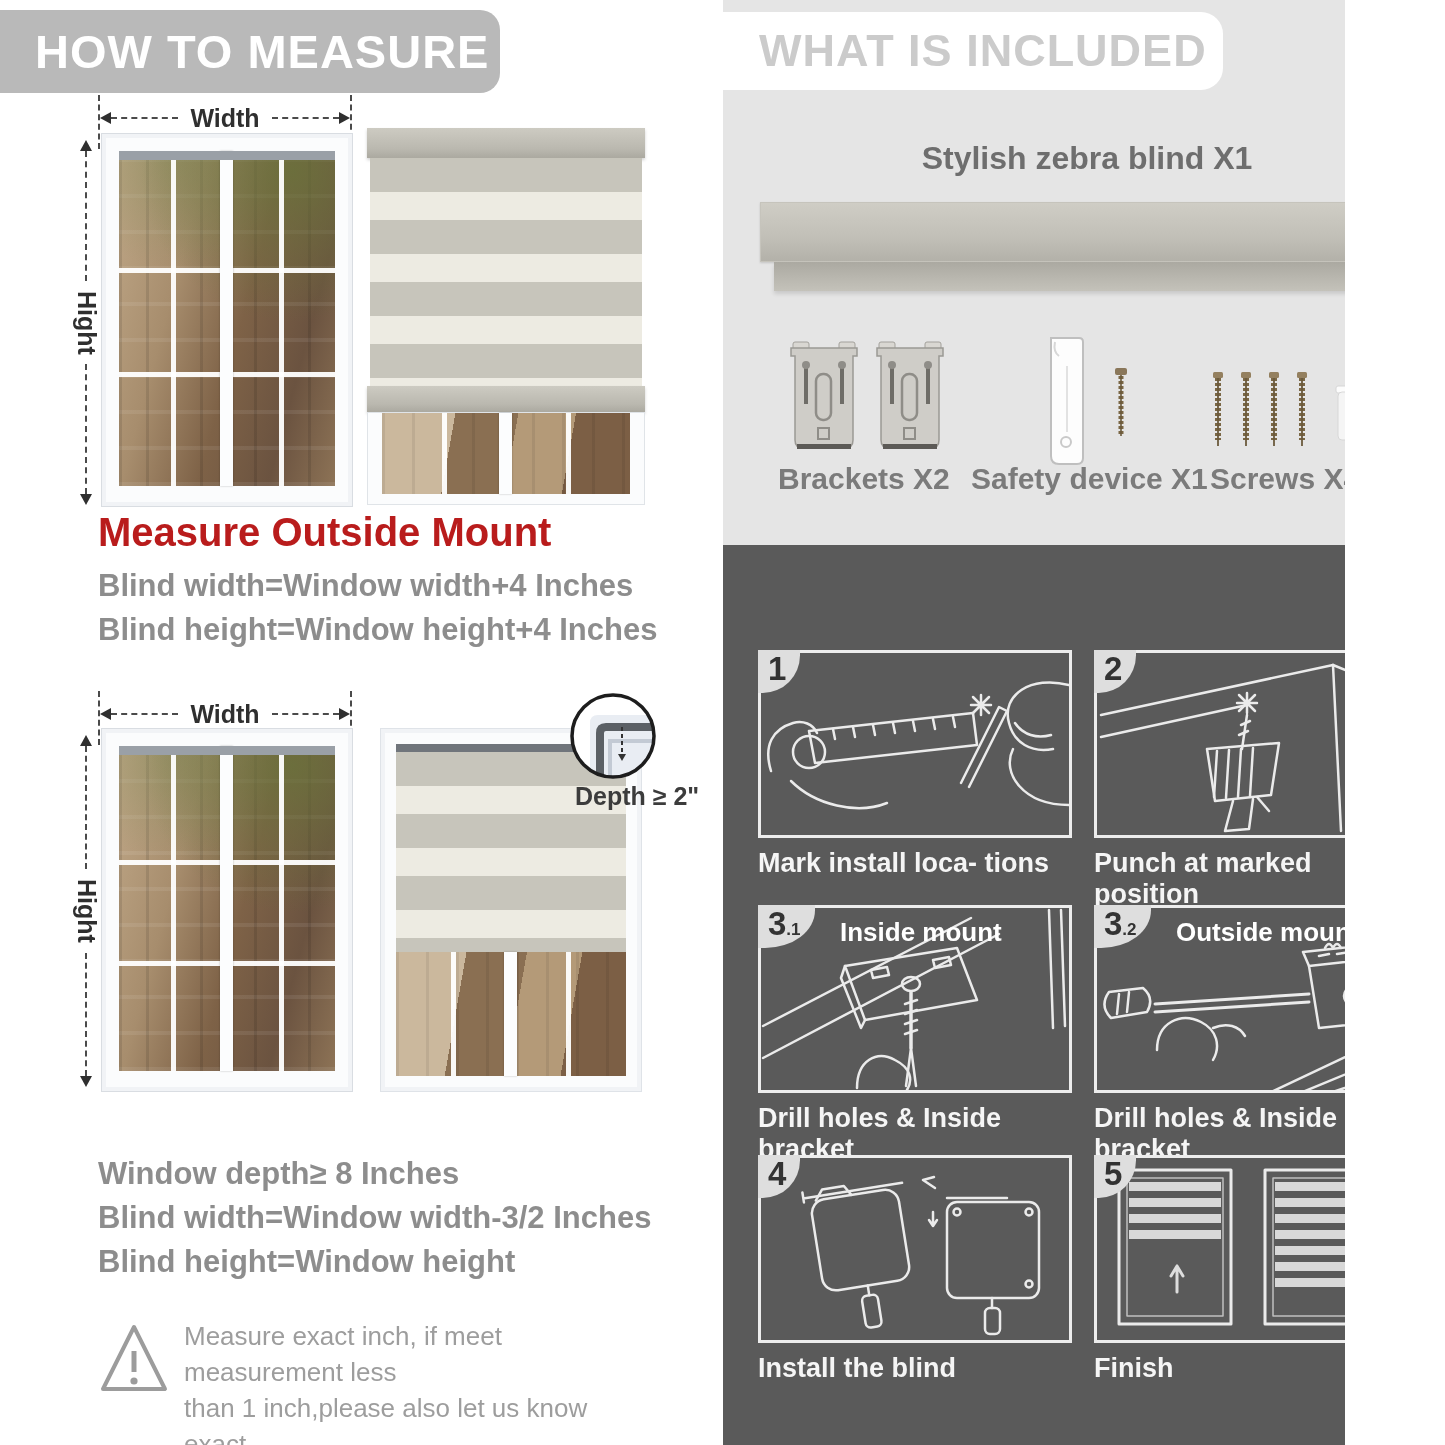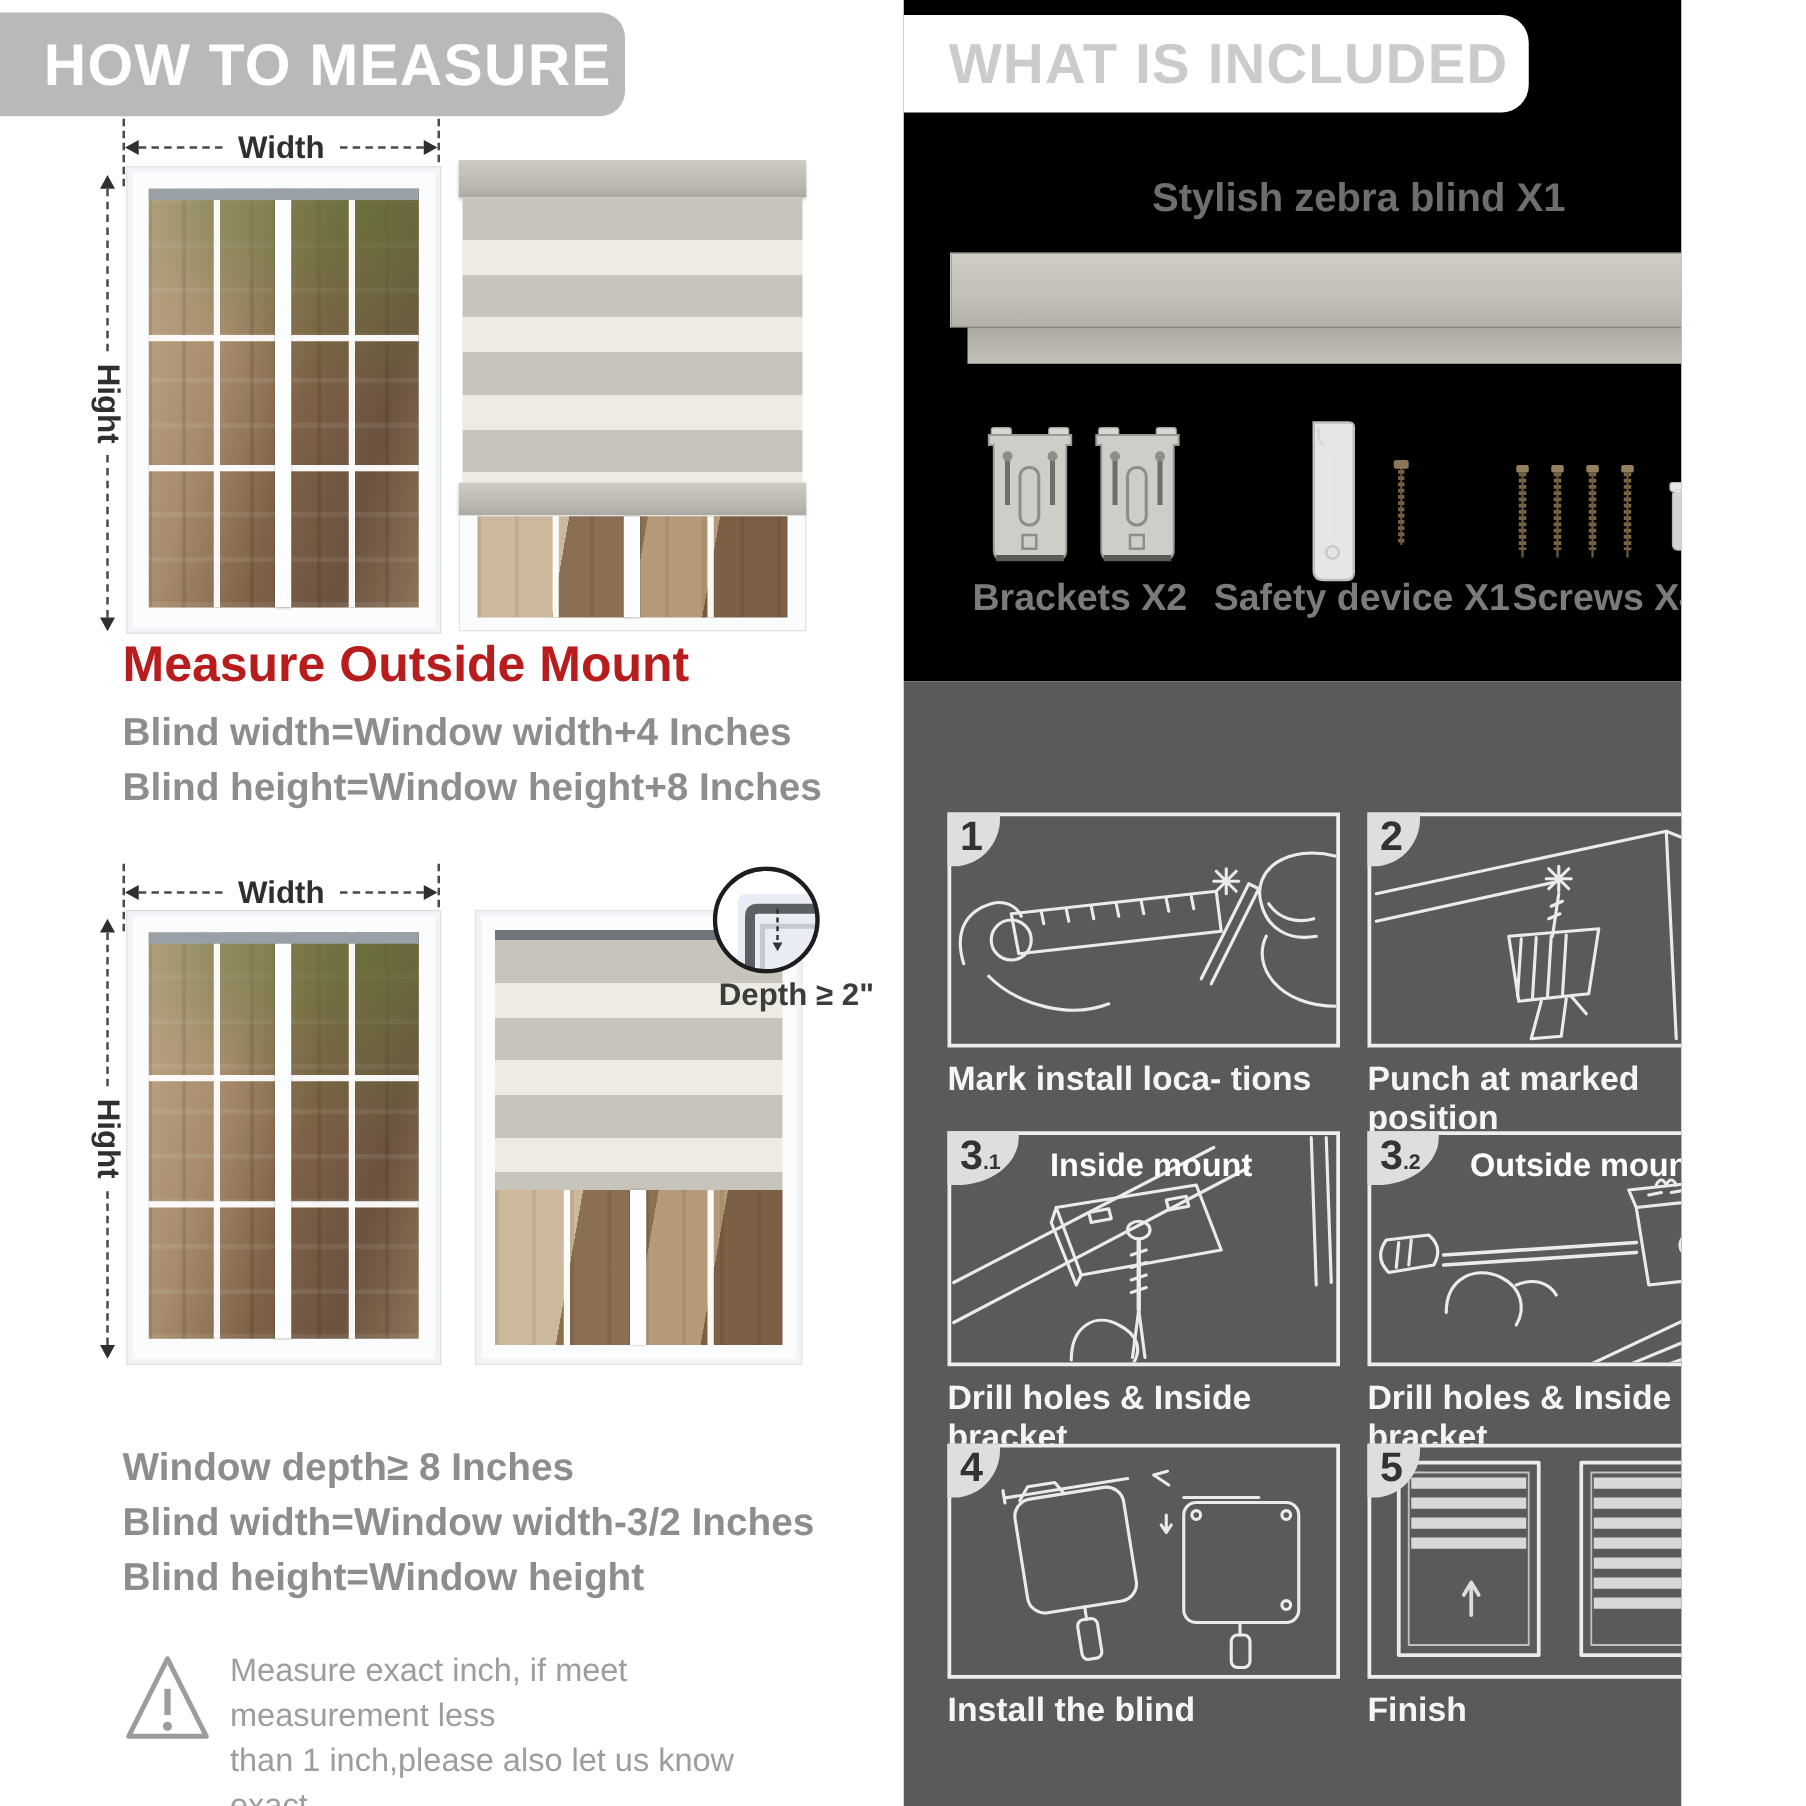--- a/index.html
+++ b/index.html
@@ -47,21 +47,21 @@
 
   .b-rail{background:linear-gradient(180deg,#cdcbc2 0%,#bab8af 70%,#aba9a0 100%);box-shadow:0 2px 3px rgba(0,0,0,.18);}
   .b-fabric{background:repeating-linear-gradient(180deg,#c7c5bb 0 34px,#edebe2 34px 62px);}
   .b-window{position:relative;background:#fbfcfd;border:1px solid #e0e4e8;}
 
   .callout{border-radius:50%;}
   .depth-label{font-size:25px;font-weight:bold;color:#3c3c3c;}
 
   
   .right-half{left:723px;top:0;width:722px;height:1445px;}
-  .sec-light{left:0;top:0;width:722px;height:545px;background:#000000;}
+  .sec-light{left:0;top:0;width:722px;height:545px;background:#e5e5e5;}
   .banner-included{position:absolute;left:0;top:12px;width:500px;height:78px;background:#ffffff;
     border-radius:0 22px 22px 0;display:flex;align-items:center;padding-left:36px;box-sizing:border-box;
     color:#cbcbcb;font-size:45px;font-weight:bold;letter-spacing:1px;}
   .product-label{position:absolute;left:40px;top:140px;width:648px;text-align:center;
     font-size:32px;font-weight:bold;color:#6e6e6e;}
   .headrail{position:absolute;left:37px;top:202px;width:650px;height:60px;
     background:linear-gradient(180deg,#cfcdc5 0%,#c1bfb7 60%,#b3b1a9 100%);
     border:1px solid #c6c4bc;box-shadow:0 1px 2px rgba(0,0,0,.15);box-sizing:border-box;}
   .headrail-lip{position:absolute;left:51px;top:262px;width:622px;height:29px;
     background:linear-gradient(180deg,#abA9a1 0%,#c4c2ba 100%);box-shadow:0 3px 4px rgba(0,0,0,.12);}
@@ -128,21 +128,21 @@
         <div class="stile-c"></div>
         <div class="mv" style="left:24%;"></div>
         <div class="mv" style="left:74%;"></div>
       </div>
     </div>
   </div>
 
   <div class="abs h2-dark" style="left:98px;top:510px;">Measure Outside Mount</div>
   <div class="abs body-lines" style="left:98px;top:564px;">
     <div>Blind width=Window width+4 Inches</div>
-    <div>Blind height=Window height+8 Inches</div>
+    <div>Blind height=Window height+4 Inches</div>
   </div>
 
   <div class="abs mw" style="left:100px;top:707px;width:250px;height:14px;">
     <div class="term-v" style="left:-2px;"></div>
     <div class="term-v" style="right:-2px;"></div>
     <div class="ah-l"></div>
     <div class="dash"></div>
     <span class="lbl">Width</span>
     <div class="dash"></div>
     <div class="ah-r"></div>

